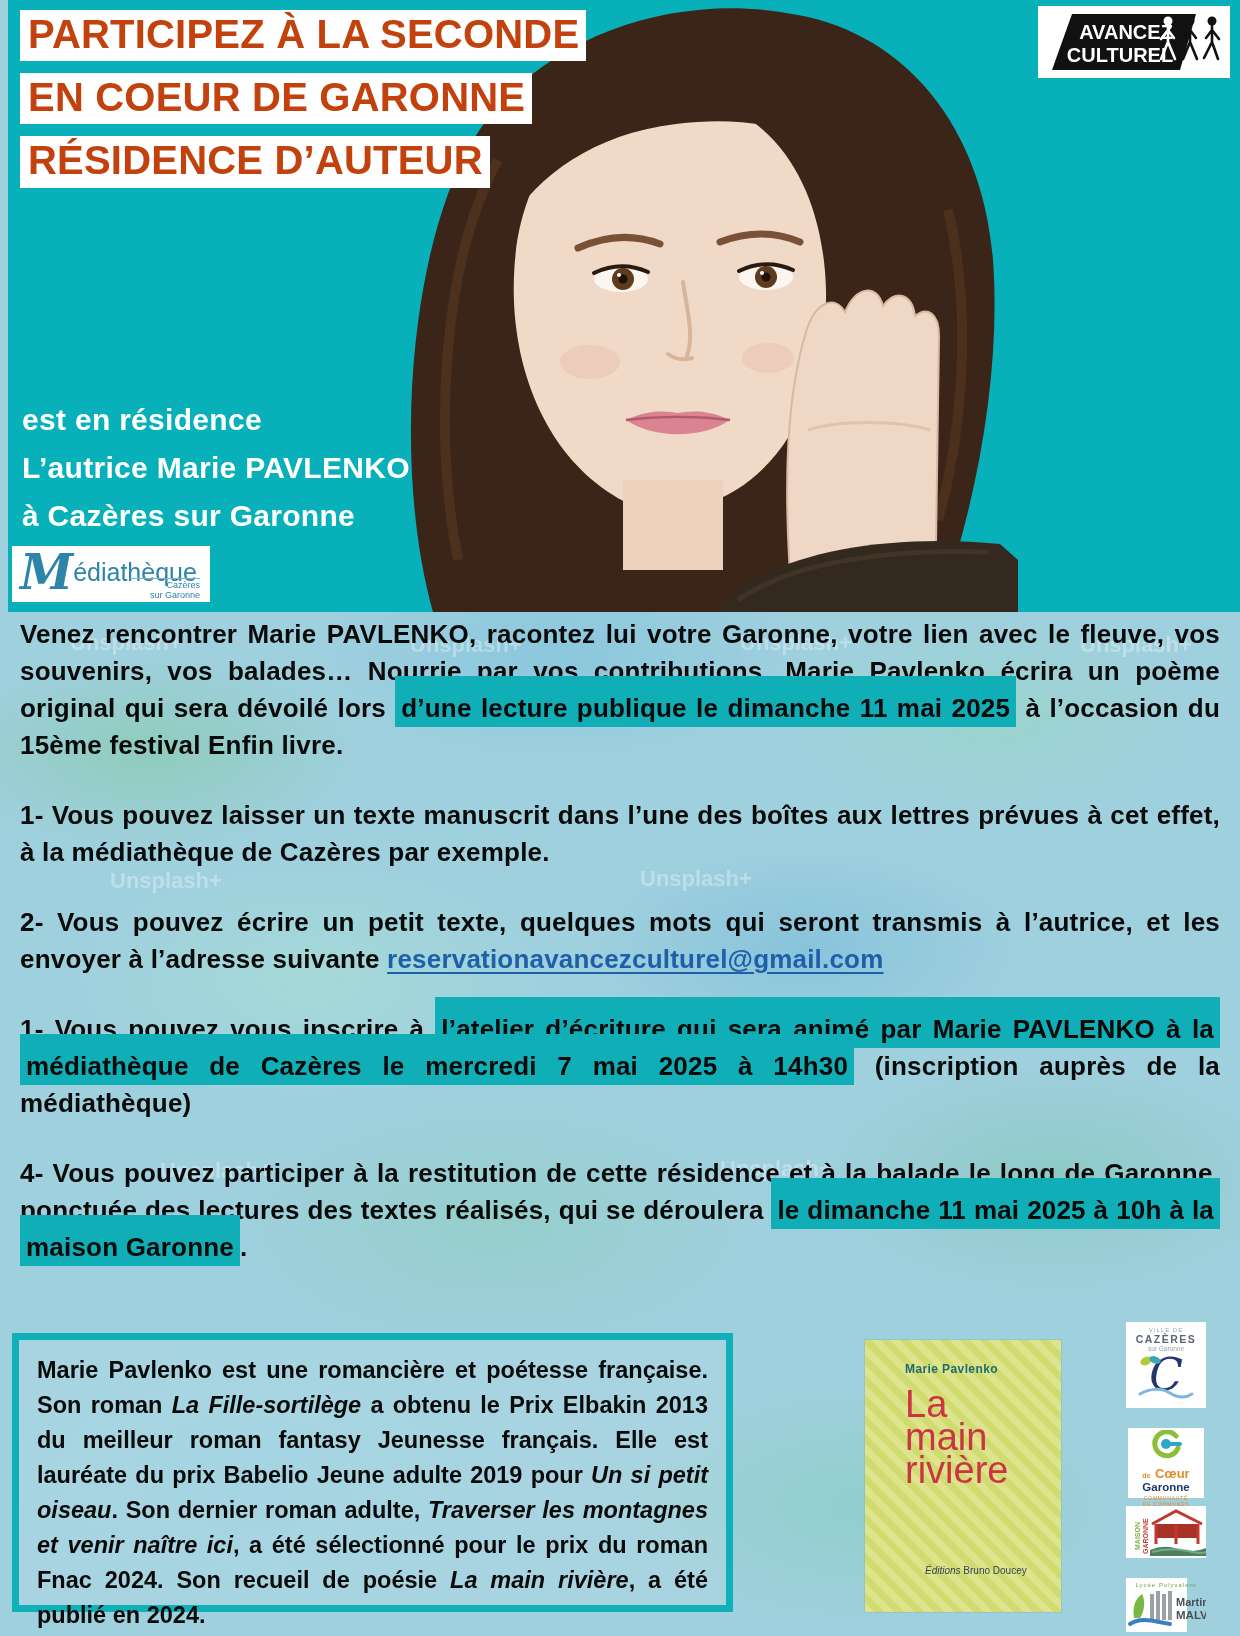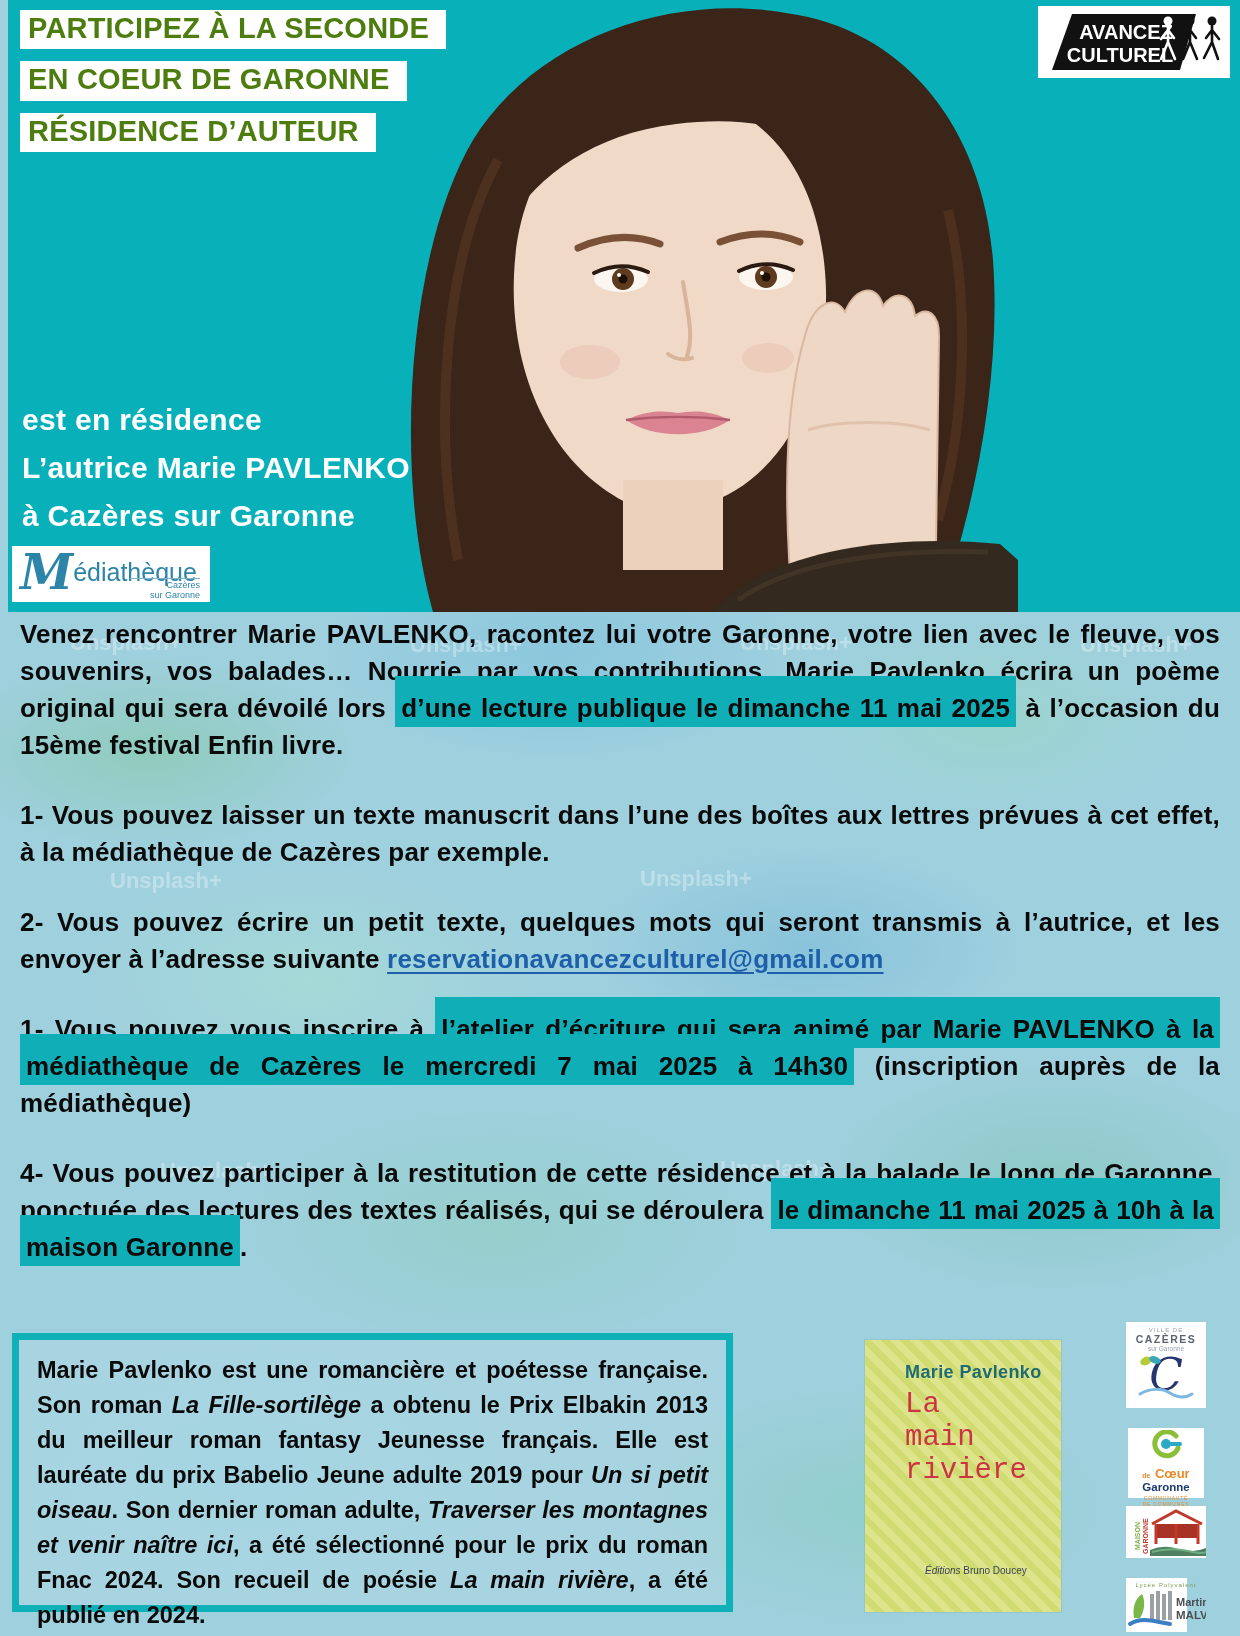--- a/index.html
+++ b/index.html
@@ -17,42 +17,42 @@
       radial-gradient(ellipse 340px 170px at 85% 72%, rgba(125,195,175,.50), transparent 70%),
       radial-gradient(ellipse 400px 200px at 20% 90%, rgba(150,210,225,.50), transparent 70%),
       radial-gradient(ellipse 360px 180px at 70% 92%, rgba(135,205,190,.55), transparent 70%);
   }
   .watermark{position:absolute;color:rgba(255,255,255,.33);font-size:22px;font-weight:700;pointer-events:none;text-align:center;}
   
   .top-band{position:absolute;left:8px;top:0;width:1232px;height:612px;background:#08b1b9;overflow:hidden;}
   .portrait{position:absolute;left:330px;top:0;width:680px;height:612px;}
   .title-block{position:absolute;left:12px;top:10px;z-index:5;}
   .chip-row{margin-bottom:12px;}
-  .chip{display:inline-block;background:#ffffff;color:#4d7c0f;font-weight:700;font-size:29px;line-height:1.08;padding:3px 17px 5px 8px;letter-spacing:.2px;}
+  .chip{display:inline-block;background:#ffffff;color:#c2410c;font-weight:700;font-size:40px;line-height:1.08;padding:3px 7px 5px 8px;letter-spacing:.2px;}
   .avancez-box{position:absolute;right:10px;top:6px;width:192px;height:72px;background:#ffffff;z-index:5;}
   .intro-block{position:absolute;left:14px;top:396px;z-index:5;color:#ffffff;font-weight:700;font-size:30px;line-height:48px;letter-spacing:.3px;}
   .mediatheque-box{position:absolute;left:4px;top:546px;width:198px;height:56px;background:#ffffff;z-index:5;padding:0 8px;box-sizing:border-box;}
   .m-script{font-family:"DejaVu Serif",serif;font-style:italic;font-weight:700;font-size:48px;color:#2c85a8;line-height:52px;}
   .m-rest{font-family:"Liberation Sans",sans-serif;font-size:25px;color:#2c85a8;position:relative;top:-8px;}
   .m-sub{position:absolute;right:10px;bottom:2px;font-size:9px;line-height:10px;color:#2c85a8;text-align:right;border-top:1px solid #7fb4c8;padding-top:1px;min-width:70px;}
   
   .content{position:absolute;left:20px;top:616px;width:1200px;z-index:3;}
   .content p{margin:0 0 33px;color:#0a0a0a;font-weight:700;font-size:26px;line-height:37px;text-align:justify;letter-spacing:.2px;}
   .seg-highlight{background:#10aeb6;padding:17px 6px 4px;-webkit-box-decoration-break:clone;box-decoration-break:clone;}
   .seg-link{color:#1d5fa9;text-decoration:underline;text-underline-offset:4px;cursor:pointer;}
   .seg-italic{font-style:italic;}
   
   .bio-box{position:absolute;left:12px;top:1333px;width:721px;height:279px;box-sizing:border-box;border:7px solid #0fb0b8;background:rgba(255,255,255,.10);z-index:3;padding:13px 18px;}
   .bio-box p{margin:0;color:#0a0a0a;font-weight:700;font-size:23.5px;line-height:35px;text-align:justify;}
   
   .book{position:absolute;left:865px;top:1340px;width:196px;height:272px;z-index:3;
     background:repeating-linear-gradient(45deg,#dde48c 0 7px,#d0dc72 7px 14px);
     box-shadow:0 0 0 1px rgba(0,0,0,.05);}
-  .book-author{position:absolute;left:40px;top:22px;font-size:18px;font-weight:700;color:#1e6b74;letter-spacing:.4px;}
-  .book-title{position:absolute;left:40px;top:48px;font-family:Liberation Mono, monospace;font-size:29px;line-height:33px;color:#cc3443;}
+  .book-author{position:absolute;left:40px;top:22px;font-size:12px;font-weight:700;color:#1e6b74;letter-spacing:.4px;}
+  .book-title{position:absolute;left:40px;top:48px;font-family:Liberation Sans, sans-serif;font-size:38px;line-height:33px;color:#cc3443;}
   .book-publisher{position:absolute;left:40px;bottom:36px;font-size:10px;color:#3a3f55;}
   .book-publisher .ed{font-style:italic;margin-left:20px;}
   
   .logo-card{position:absolute;background:#ffffff;z-index:3;box-sizing:border-box;}
   .ville-box{left:1126px;top:1322px;width:80px;height:86px;text-align:center;padding-top:5px;}
   .vc1{font-size:6px;color:#9aa4ac;letter-spacing:1px;}
   .vc2{font-size:10.5px;font-weight:700;color:#5a6570;letter-spacing:1.5px;}
   .vc3{font-size:6.5px;color:#9aa4ac;}
   .vc-c{position:relative;height:52px;}
   .vc-c .c-glyph{font-family:"DejaVu Serif",serif;font-style:italic;font-size:44px;line-height:46px;color:#25356e;}

